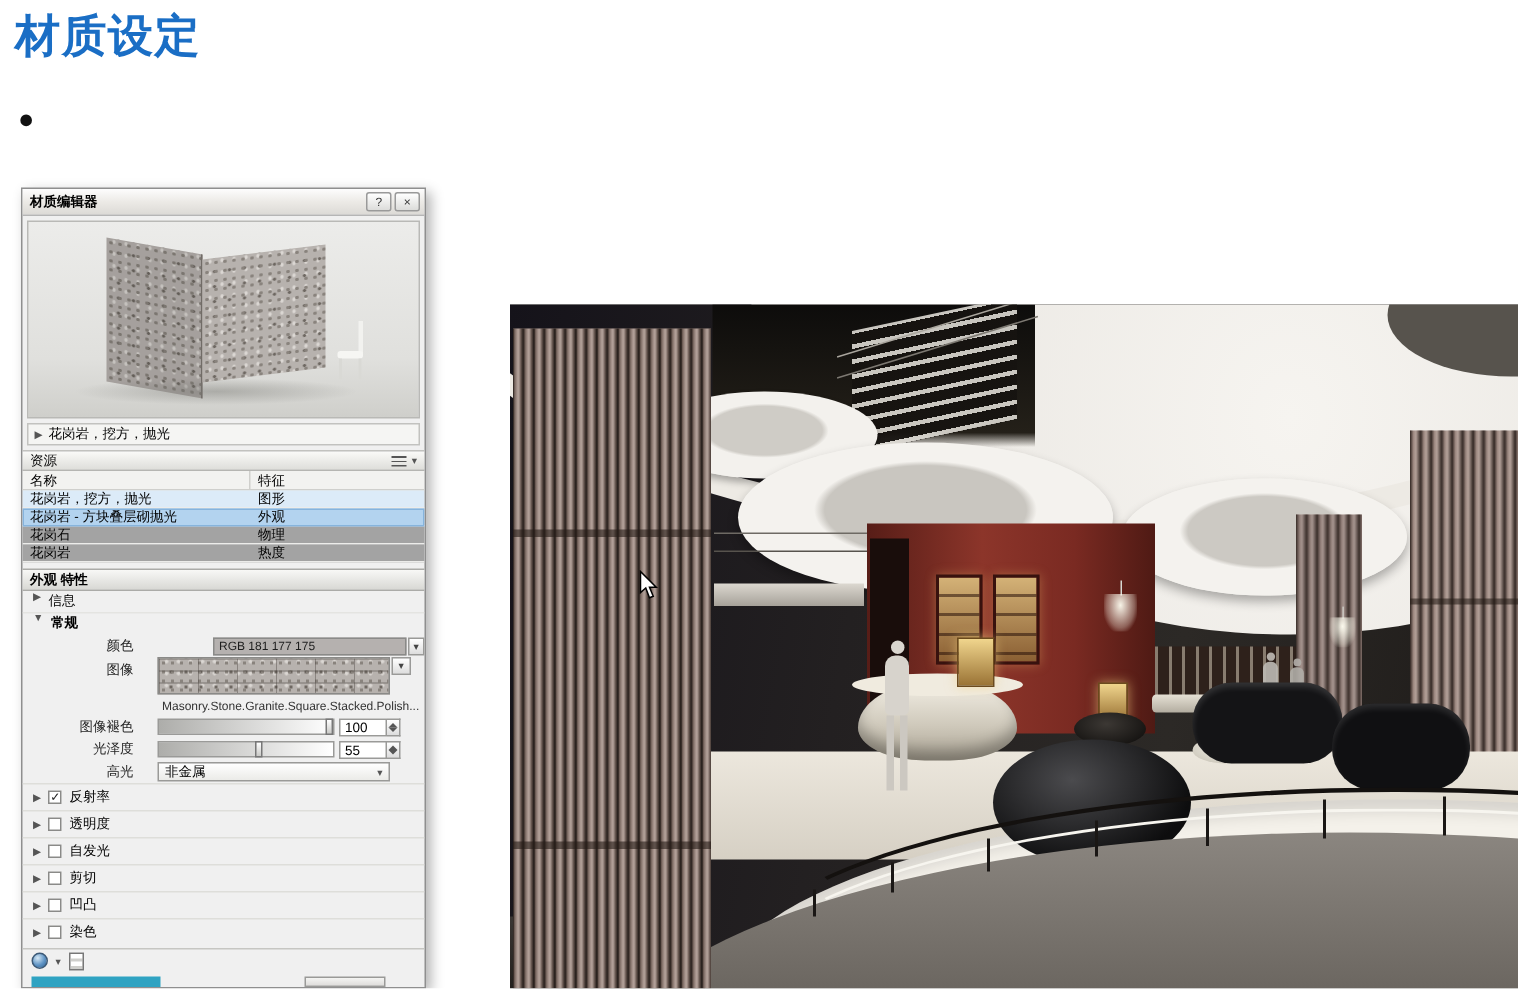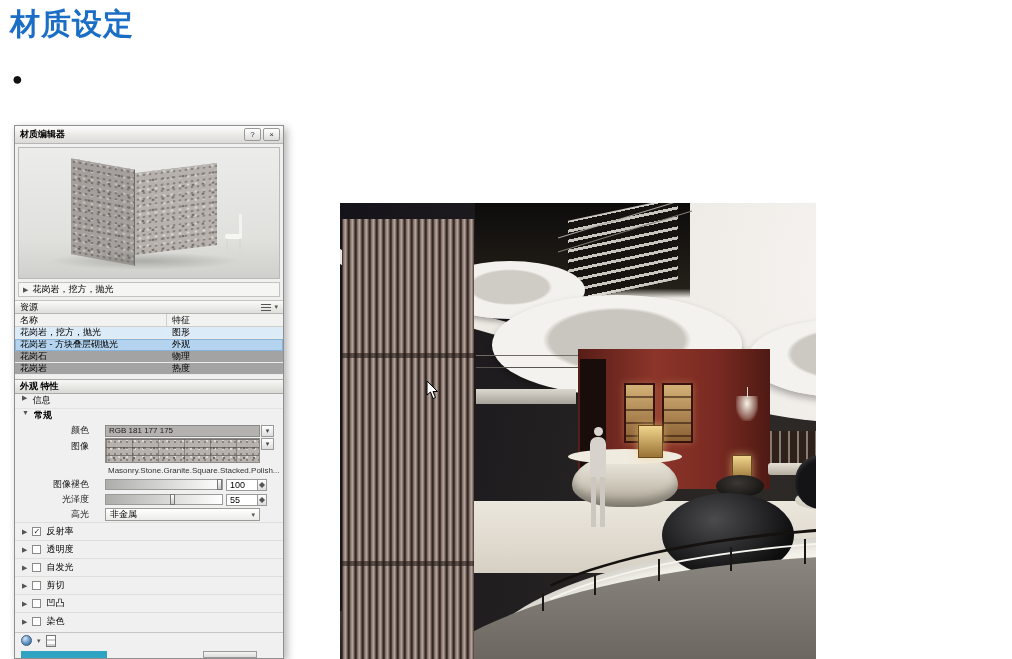--- a/index.html
+++ b/index.html
@@ -1,18 +1,18 @@
 <!DOCTYPE html>
 <html><head>
 <meta charset="utf-8">
 <style>
   * { box-sizing: border-box; }
   body { margin: 0; }
   .page {
-    position: relative; width: 816px; height: 659px;
+    position: relative; width: 1012px; height: 659px;
     background: #ffffff; overflow: hidden;
     font-family: "Liberation Sans", sans-serif; color: #000;
   }
 
   
   .slide-title {
     position: absolute; left: 10px; top: 4px;
     font-size: 30px; font-weight: bold; color: #1a6ec5; letter-spacing: 1px;
   }
   .bullet-line {
@@ -108,21 +108,21 @@
   }
   .fold-row { height: 15px; display: flex; align-items: flex-start; gap: 5px; padding-left: 7px; border-bottom: 1px solid #e4e4e1; }
   .fold-row.general { height: 14px; border-bottom: none; font-weight: bold; }
 
   .prop-row { display: flex; align-items: center; height: 15px; }
   .prop-row.image-row { height: 28px; align-items: flex-start; }
   .plabel { width: 90px; text-align: right; padding-right: 16px; color: #222; flex: none; }
   .image-row .plabel { padding-top: 2px; }
   .swatch {
     width: 155px; height: 12px; border: 1px solid #8a8a88; background: #b5b1af;
-    display: flex; align-items: center; padding-left: 3px; font-size: 8px; color: #1d1d1d;
+    display: flex; align-items: center; padding-left: 3px; font-size: 8px; color: #1d1d1d; margin-left: 37px;
   }
   .dd-btn {
     width: 13px; height: 12px; margin-left: 1px; border: 1px solid #9a9a98;
     background: linear-gradient(#fff, #ddd); display: flex; align-items: center; justify-content: center;
     font-size: 7px; color: #444;
   }
   .img-strip {
     width: 155px; height: 25px; border: 1px solid #8a8a88; position: relative; overflow: hidden;
   }
   .img-strip .grid {

